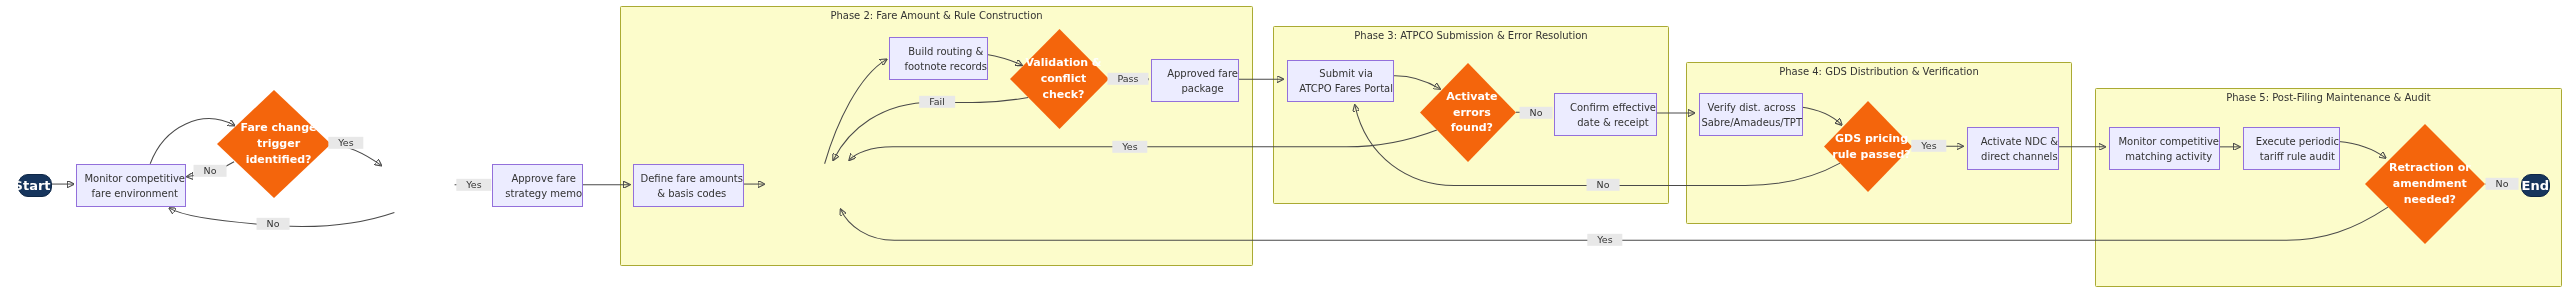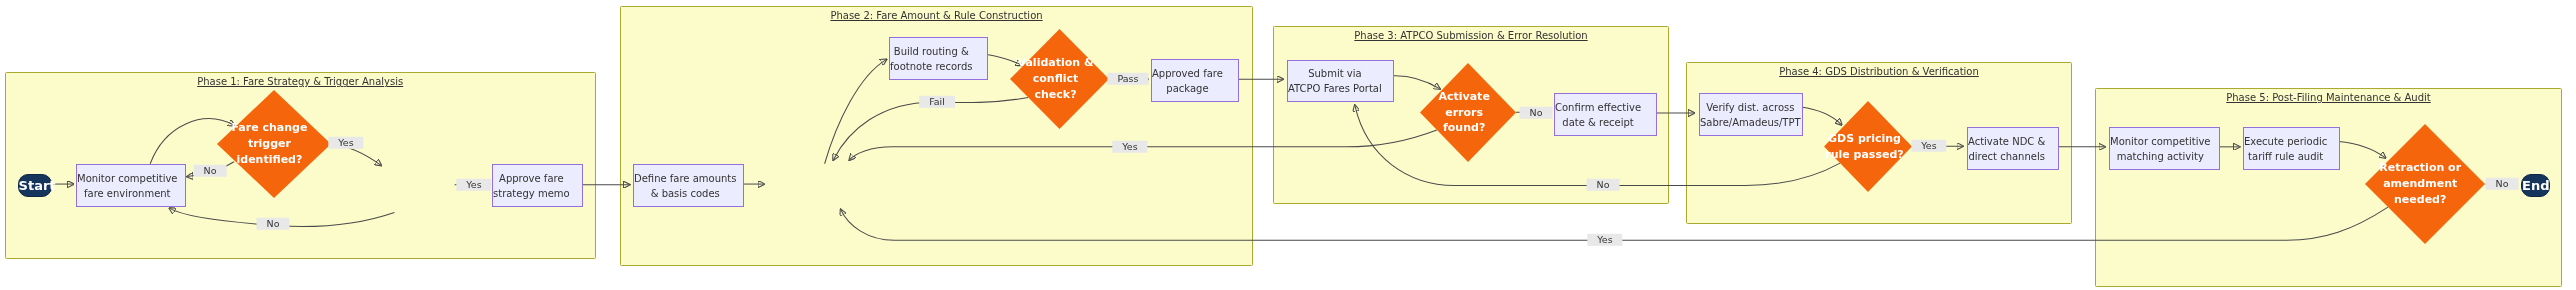--- a/index.html
+++ b/index.html
@@ -6,44 +6,41 @@
     --phase-fill:#fcfccb; --phase-border:#aaaa33;
     --node-fill:#ececff; --node-border:#9370db;
     --decision-fill:#f4650c; --terminal-fill:#16355d; --terminal-border:#0e2747;
     --edge-color:#4a4a4a; --label-bg:#e8e8e8; --text-color:#333333;
   }
   html,body{margin:0;padding:0;background:#ffffff;}
   #canvas{position:relative;width:2576px;height:291px;overflow:hidden;
     font-family:"DejaVu Sans","Liberation Sans",sans-serif;color:var(--text-color);}
   .phase{position:absolute;background:var(--phase-fill);border:0.7px solid var(--phase-border);border-radius:1.4px;}
   .phase-title{position:absolute;top:3.4px;left:0;width:100%;text-align:center;
-    font-size:10px;color:var(--text-color);text-decoration:underline;}
+    font-size:10px;color:var(--text-color);}
   #edges{position:absolute;left:0;top:0;z-index:2;}
   #edges path{fill:none;stroke:var(--edge-color);stroke-width:1.5px;}
-  .node{position:absolute;z-index:3;display:flex;align-items:center;justify-content:flex-start;
+  .node{position:absolute;z-index:3;display:flex;align-items:center;justify-content:flex-end;
     text-align:center;font-size:10px;line-height:1.5;}
   .node-label{white-space:pre-line;}
   .process{background:var(--node-fill);border:0.7px solid var(--node-border);}
   .terminal{background:var(--terminal-fill);border:0.7px solid var(--terminal-border);
     border-radius:10px;color:#ffffff;font-weight:700;font-size:13px;}
   .decision{background:none;border:none;color:#ffffff;font-weight:700;font-size:11px;line-height:1.45;}
   .decision-shape{position:absolute;inset:0;background:var(--decision-fill);
     clip-path:polygon(50% 0,100% 50%,50% 100%,0 50%);}
   .decision-label{position:relative;z-index:1;width:92%;white-space:pre-line;}
   .edge-label{position:absolute;z-index:4;transform:translate(-50%,-50%);
     background:var(--label-bg);color:var(--text-color);font-size:9.5px;padding:0 10px;line-height:1.3;}
 </style>
 </head>
 <body>
 
 <div id="canvas">
 
-  <div class="phase" style="left:4.7px;top:72px;width:589px;height:185px">
-    <div class="phase-title">Phase 1: Fare Strategy &amp; Trigger Analysis</div>
-  </div>
   <div class="phase" style="left:620px;top:6px;width:631px;height:258px">
     <div class="phase-title">Phase 2: Fare Amount &amp; Rule Construction</div>
   </div>
   <div class="phase" style="left:1273px;top:26px;width:394px;height:176px">
     <div class="phase-title">Phase 3: ATPCO Submission &amp; Error Resolution</div>
   </div>
   <div class="phase" style="left:1686px;top:62px;width:384px;height:160px">
     <div class="phase-title">Phase 4: GDS Distribution &amp; Verification</div>
   </div>
   <div class="phase" style="left:2095px;top:88px;width:465px;height:197px">

